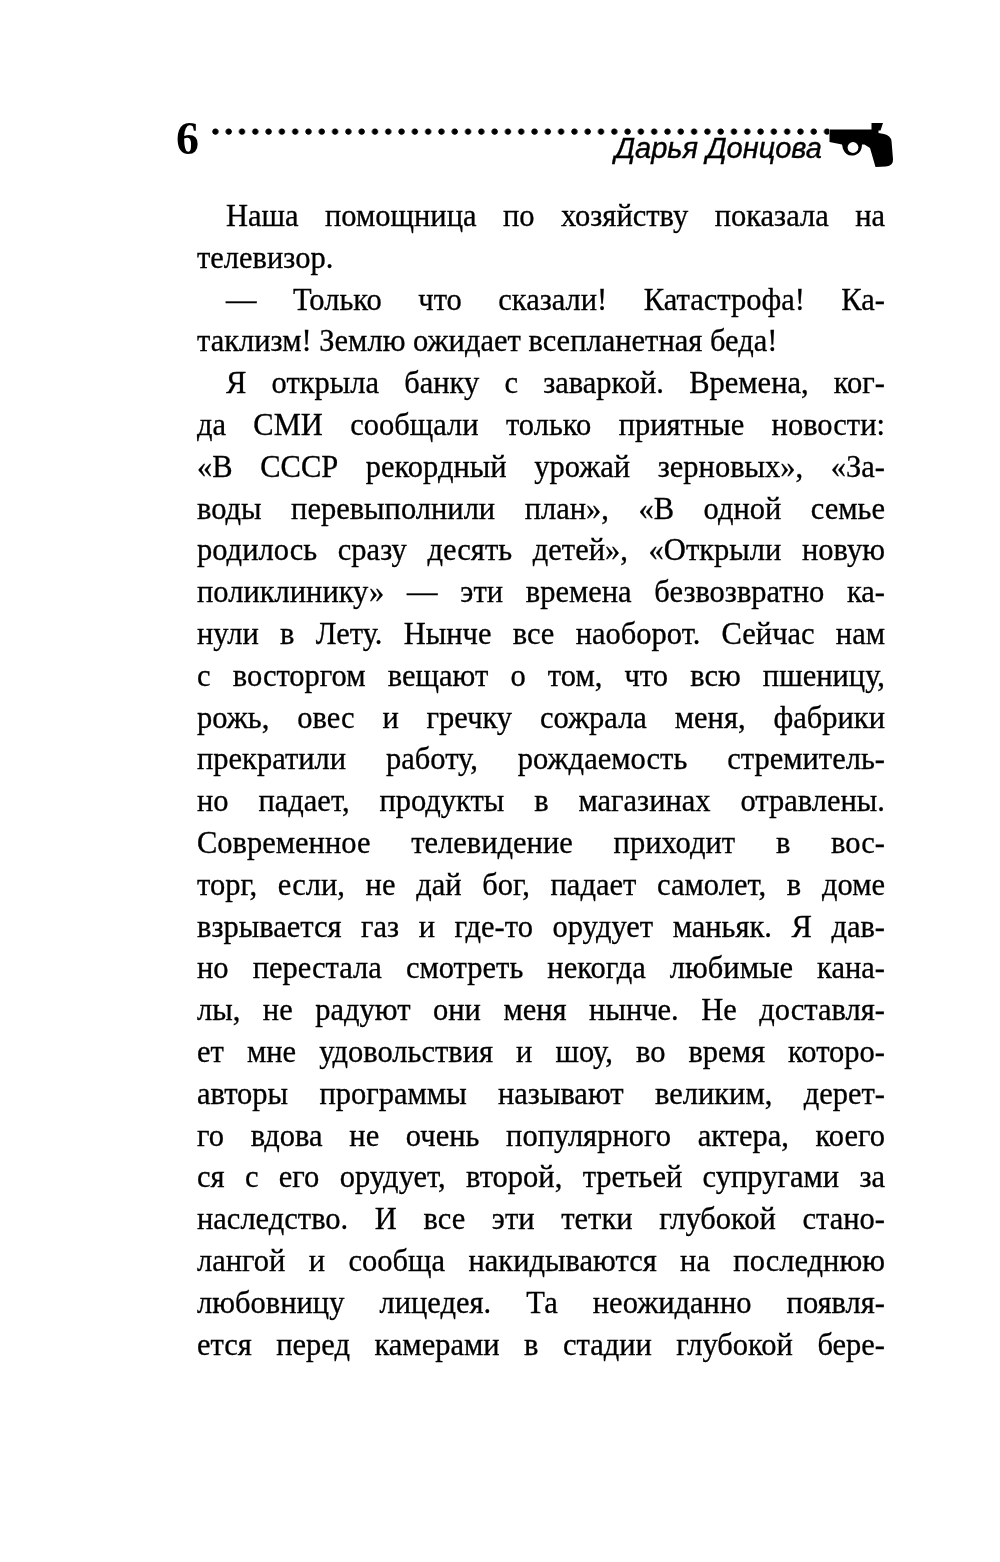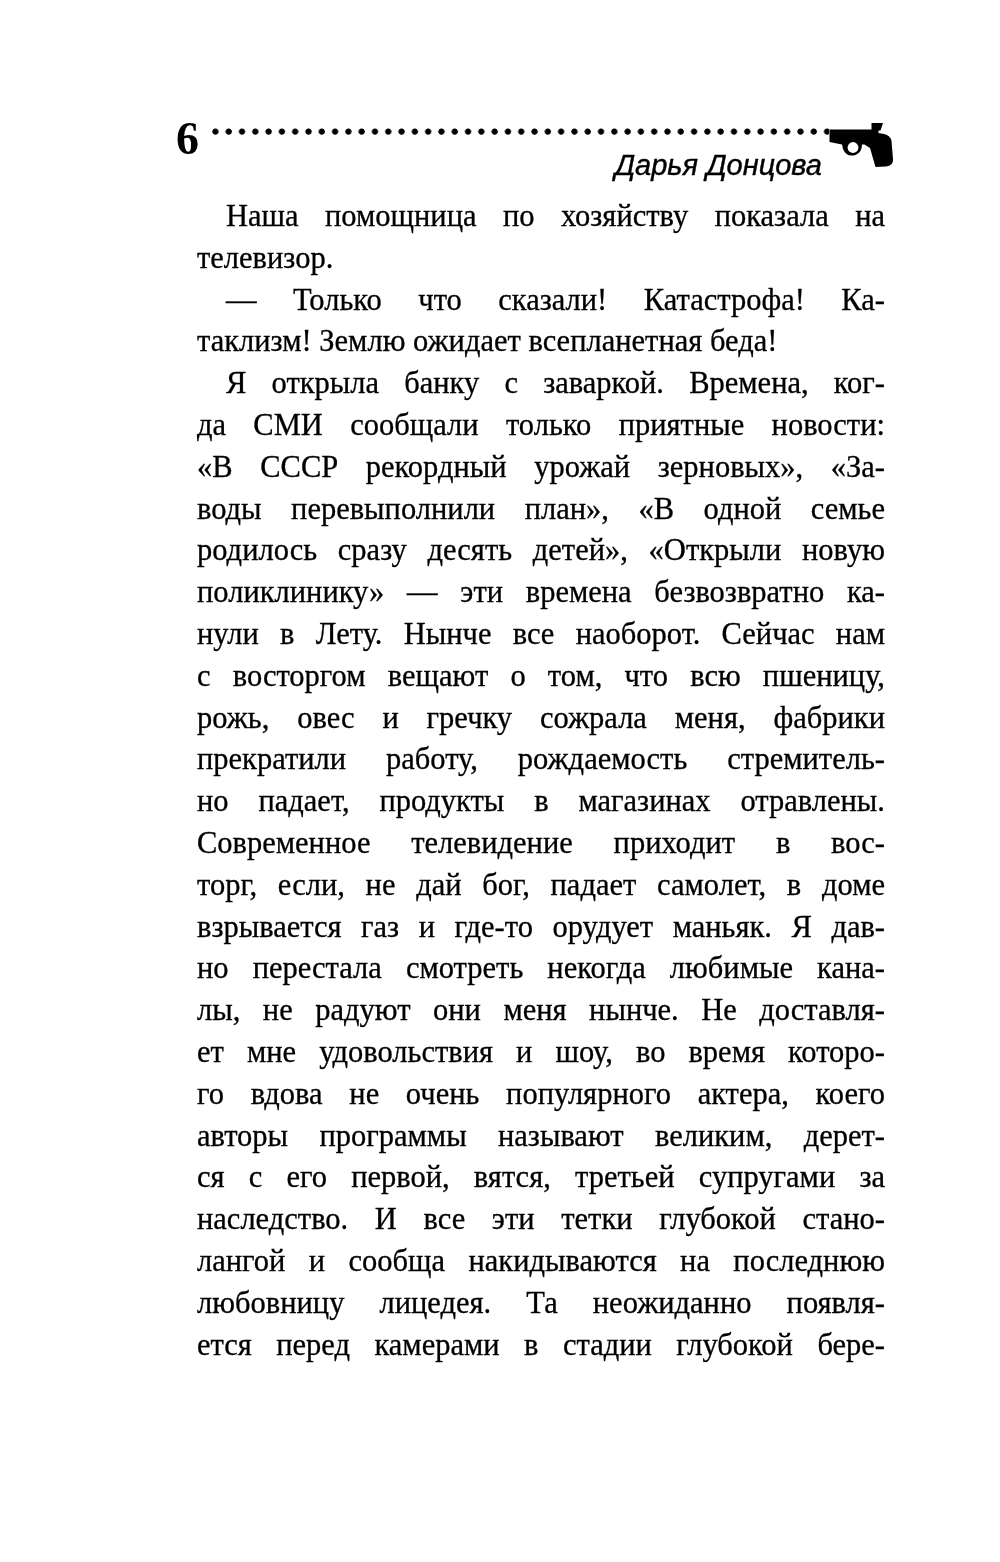--- a/index.html
+++ b/index.html
@@ -26,21 +26,21 @@
   .dotted-leader {
     position: absolute;
     left: 212px; top: 127px;
     width: 617px; height: 11px;
     background-image: radial-gradient(circle at 3.4px 4.6px, #000 2.7px, transparent 3.5px);
     background-size: 13.3px 11px;
     background-repeat: repeat-x;
   }
   .running-title {
     position: absolute;
-    right: 178px; top: 148px;
+    right: 178px; top: 131px;
     font-family: "Liberation Sans", sans-serif;
     font-style: italic;
     font-size: 29px;
     line-height: 34px;
     white-space: nowrap;
     -webkit-text-stroke: 0.4px #000;
   }
   .pistol { position: absolute; left: 829px; top: 120px; width: 65px; height: 49px; }
   
   .text-block {
@@ -101,22 +101,22 @@
       <div class="line">с восторгом вещают о том, что всю пшеницу,</div>
       <div class="line">рожь, овес и гречку сожрала меня, фабрики</div>
       <div class="line">прекратили работу, рождаемость стремитель-</div>
       <div class="line">но падает, продукты в магазинах отравлены.</div>
       <div class="line">Современное телевидение приходит в вос-</div>
       <div class="line">торг, если, не дай бог, падает самолет, в доме</div>
       <div class="line">взрывается газ и где-то орудует маньяк. Я дав-</div>
       <div class="line">но перестала смотреть некогда любимые кана-</div>
       <div class="line">лы, не радуют они меня нынче. Не доставля-</div>
       <div class="line">ет мне удовольствия и шоу, во время которо-</div>
+      <div class="line">авторы программы называют великим, дерет-</div>
       <div class="line">го вдова не очень популярного актера, коего</div>
-      <div class="line">авторы программы называют великим, дерет-</div>
-      <div class="line">ся с его первой, вятся, третьей супругами за</div>
+      <div class="line">ся с его орудует, второй, третьей супругами за</div>
       <div class="line">наследство. И все эти тетки глубокой стано-</div>
       <div class="line">лангой и сообща накидываются на последнюю</div>
       <div class="line">любовницу лицедея. Та неожиданно появля-</div>
       <div class="line">ется перед камерами в стадии глубокой бере-</div>
     </div>
 
 </div>
 
 </body></html>

